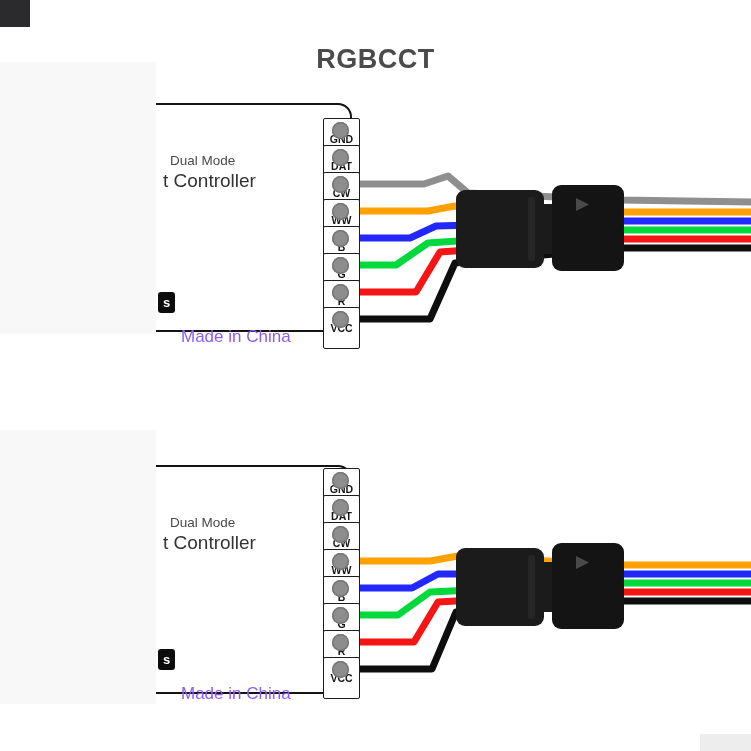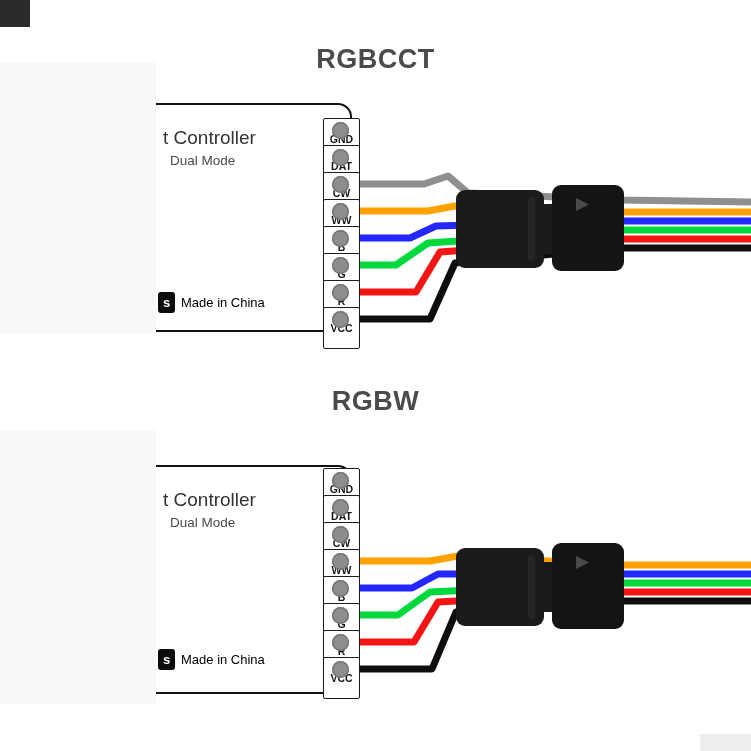--- a/index.html
+++ b/index.html
@@ -24,28 +24,28 @@
   }
   .controller-top { top:103px; }
   .controller-bottom { top:465px; }
 
   .panel { position:absolute; background:#f8f8f8; z-index:2; }
   .panel-top { left:0; top:62px; width:156px; height:272px; }
   .panel-bottom { left:0; top:430px; width:156px; height:274px; }
 
   .wire-layer { position:absolute; left:0; top:0; z-index:3; }
 
-  .ctrl-label { position:absolute; left:163px; font-size:19px; color:#333333; z-index:4; white-space:nowrap; }
+  .ctrl-label { position:absolute; left:163px; font-size:19px; color:#333333; z-index:4; white-space:nowrap;margin-top:43px; }
   .ctrl-sub   { position:absolute; left:170px; font-size:13.5px; color:#4a4a4a; z-index:4; white-space:nowrap; }
   .badge {
     position:absolute; left:158px; width:17px; height:21px; background:#0c0c0c;
     color:#ffffff; font-size:13px; font-weight:bold; text-align:center; line-height:21px;
     border-radius:3px; z-index:4;
   }
-  .made-in { position:absolute; left:181px; font-size:13px; color:#000000; z-index:4; white-space:nowrap; }
+  .made-in { position:absolute; left:181px; font-size:17px; color:#8b5cf6; z-index:4; white-space:nowrap;margin-top:32px; }
 
   .terminal {
     position:absolute; left:287px; width:37px; height:42px; box-sizing:border-box;
     border:1.5px solid #1c1c1c; background:#ffffff; border-radius:2px;
     display:flex; align-items:center; justify-content:center;
     font-size:10.5px; font-weight:bold; color:#141414; z-index:4;margin-left:36px;
   }
   .screw {
     position:absolute; left:332px; width:17px; height:17px; border-radius:50%;
     background:#8d8d8d; box-shadow: inset 0 0 0 1.5px #767676; z-index:4;
@@ -53,21 +53,20 @@
 </style>
 </head>
 <body>
 
 <div class="canvas" id="canvas">
 
   <div class="corner-square"></div>
   <div class="corner-strip"></div>
 
   <h1 class="title title-top">RGBCCT</h1>
-  <h1 class="title title-bottom">RGBW</h1>
 
   <div class="controller controller-top"></div>
   <div class="controller controller-bottom"></div>
 
   <div class="panel panel-top"></div>
   <div class="panel panel-bottom"></div>
 
   <svg class="wire-layer" id="wire-svg" width="751" height="751" viewBox="0 0 751 751">
     <g id="wires-layer">
         <polyline points="350,184 424,184 448,176 468,193 620,200 751,202" stroke="#8f8f8f" stroke-width="7" fill="none" stroke-linejoin="round" stroke-linecap="round"></polyline>

